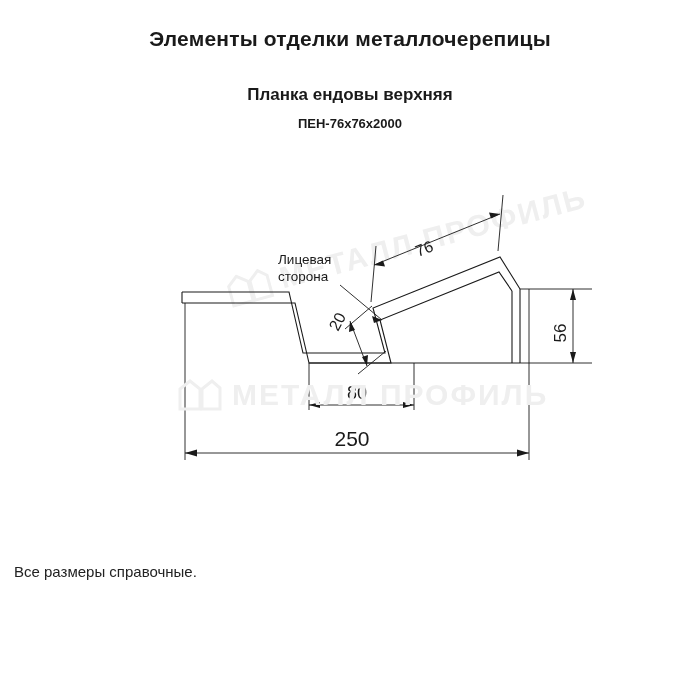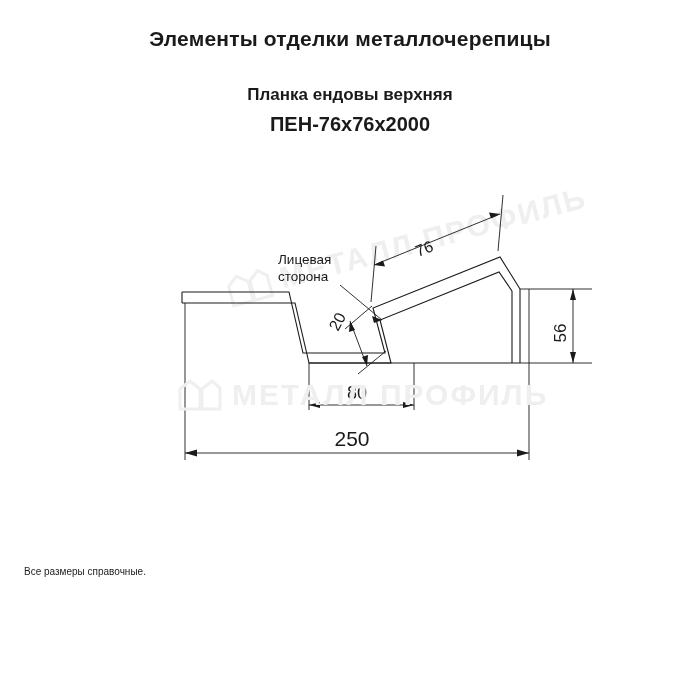--- a/index.html
+++ b/index.html
@@ -35,21 +35,21 @@
     line-height: 26px;
   }
   .title-sub {
     font-size: 17px;
     font-weight: bold;
     margin-top: 32px;
     line-height: 22px;
     text-align: center;
   }
   .title-code {
-    font-size: 20px;
+    font-size: 13px;
     font-weight: bold;
     margin-top: 7px;
     line-height: 22px;
   }
   
   .drawing {
     position: absolute;
     top: 190px;
     left: 0;
     width: 700px;
@@ -82,23 +82,23 @@
     top: 228px;
     transform: rotate(-15deg);
   }
   .wm2 {
     left: 178px;
     top: 378px;
   }
   
   .footer {
     position: absolute;
-    left: 24px;
+    left: 14px;
     bottom: 12px;
-    font-size: 10px;
+    font-size: 15px;
     line-height: 17px;
     color: #222;
   }
 </style>
 </head>
 <body>
 
 <div class="page">
 
   <div class="titles">

